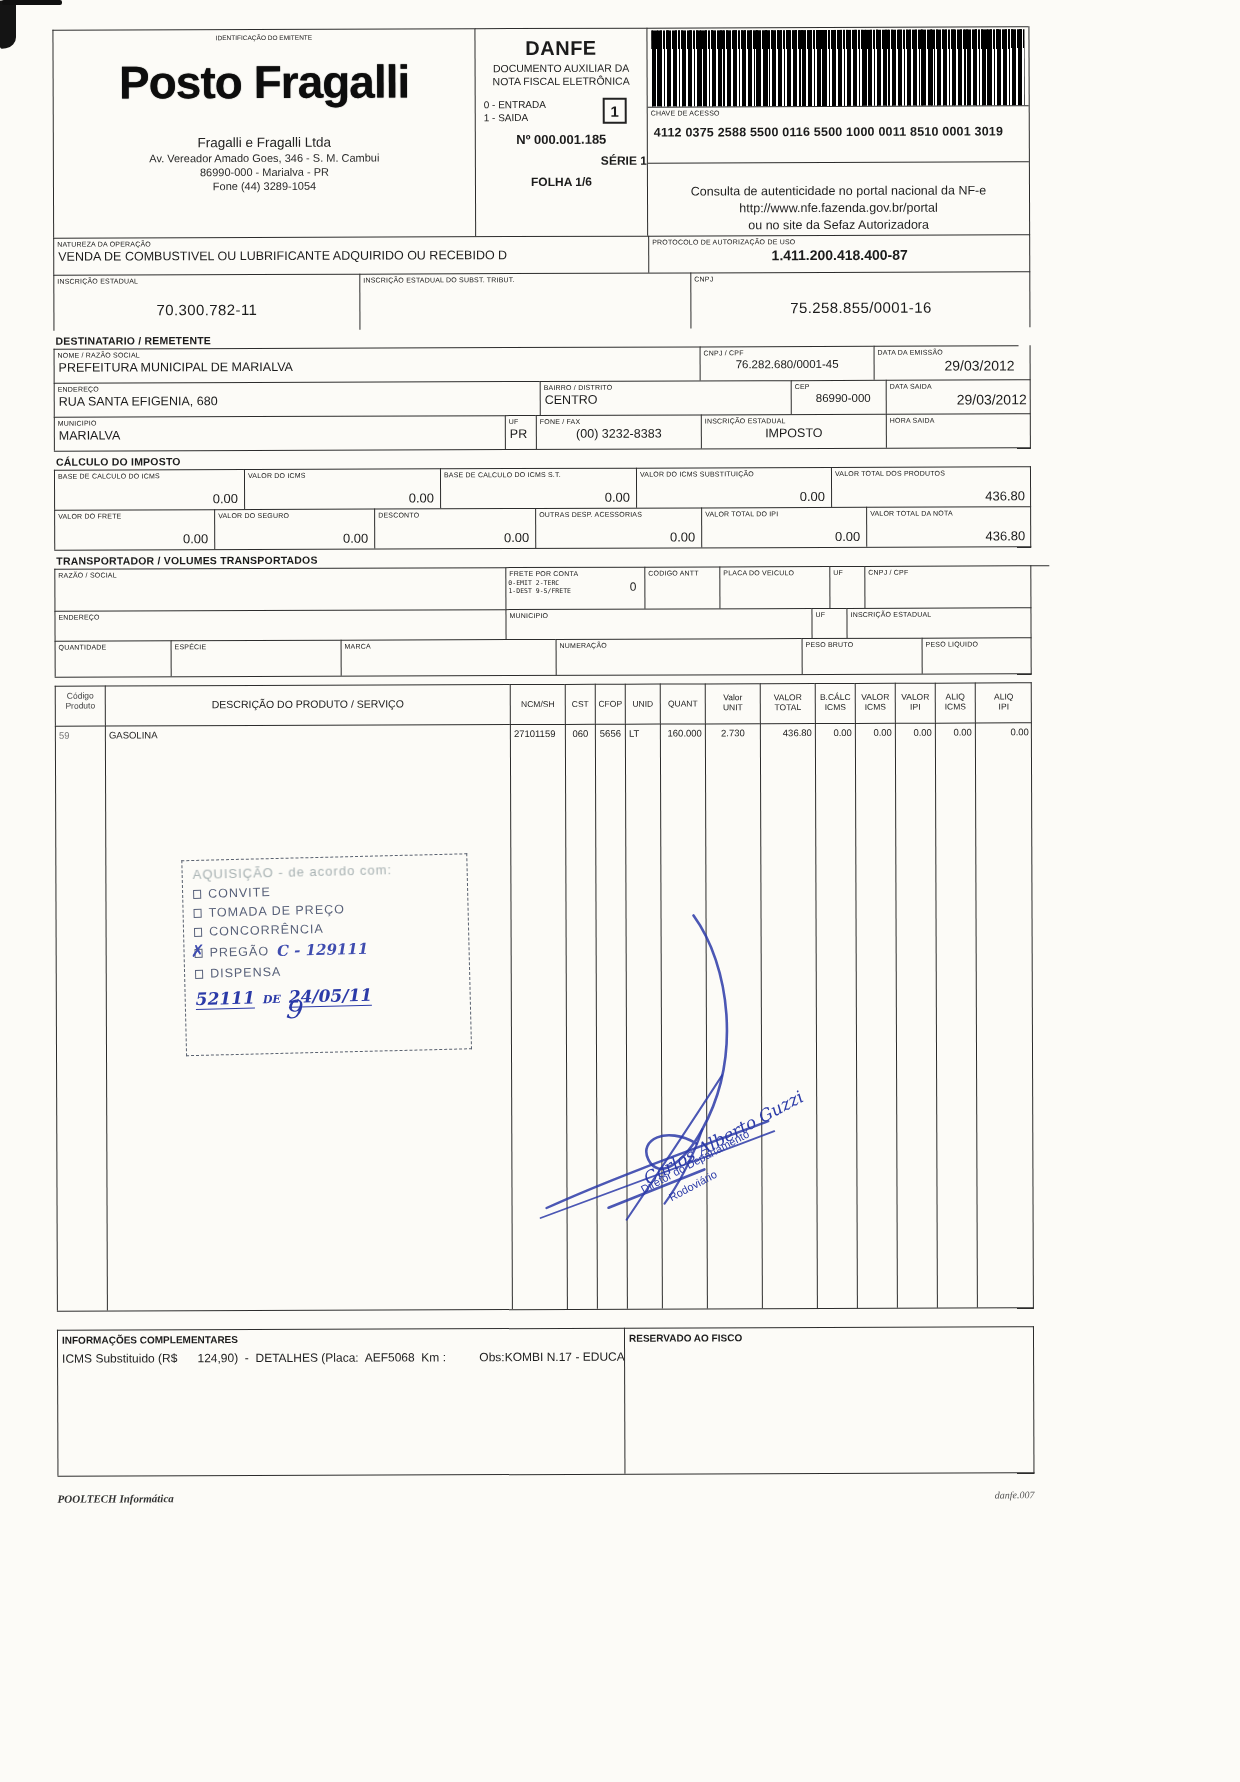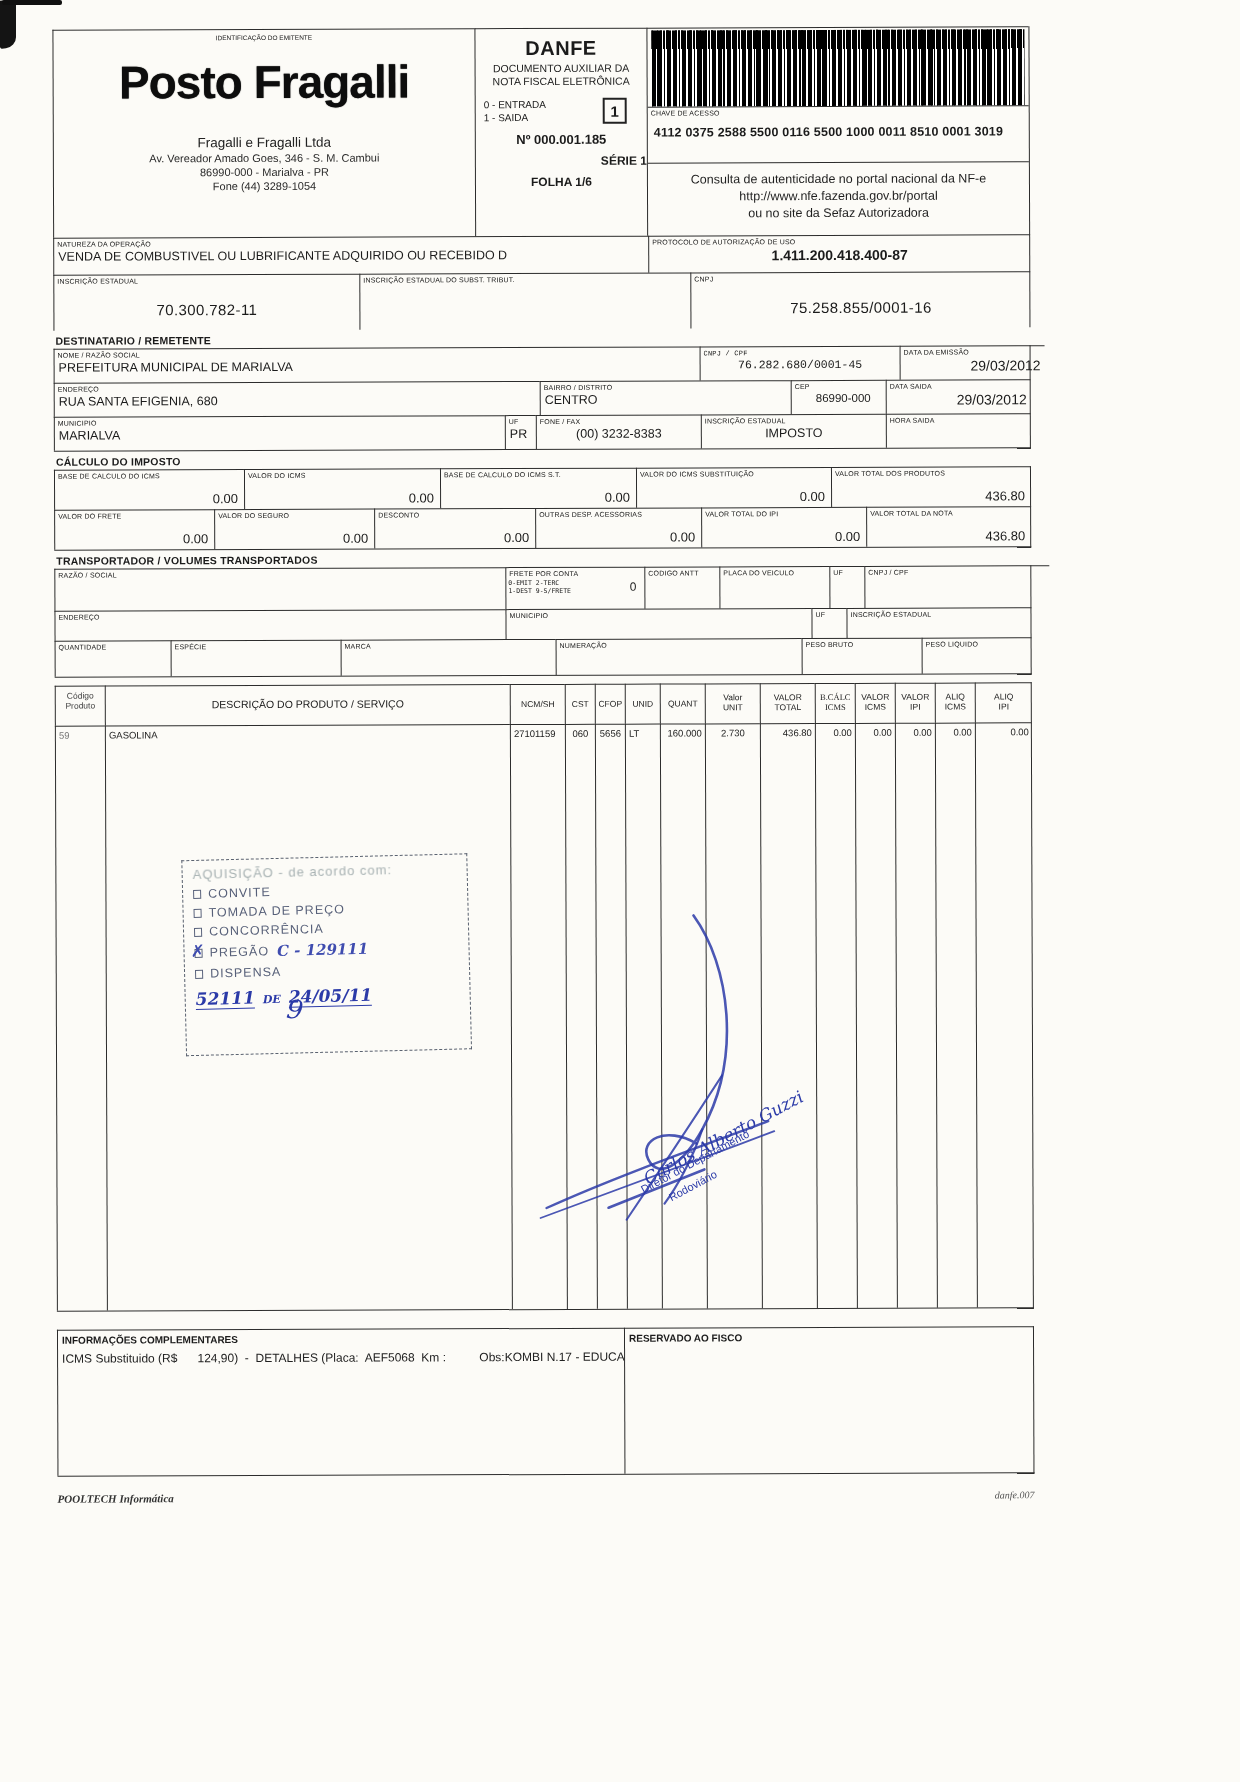--- a/index.html
+++ b/index.html
@@ -48,21 +48,21 @@
   .rightcol{width:383px;height:208px;display:flex;flex-direction:column;border-left:1px solid var(--ink);border-top:1px solid var(--ink);}
   .barcode{height:76px;background:#fff;margin:2px 4px 0 4px;
     background-image:
       repeating-linear-gradient(90deg,#000 0 1.5px,transparent 1.5px 3px),
       repeating-linear-gradient(90deg,#000 0 3px,transparent 3px 7.5px),
       repeating-linear-gradient(90deg,transparent 0 5px,#000 5px 6.5px,transparent 6.5px 11px);
   }
   .chavebox{border-top:1px solid var(--ink);height:56px;}
   .chave-val{font-size:12.5px;font-weight:bold;padding:8px 4px 0 6px;letter-spacing:.2px;}
   .consultabox{border-top:1px solid var(--ink);flex:1;}
-  .consulta{font-size:12.5px;text-align:center;line-height:1.35;padding-top:8px;color:#1e1e1e;}
+  .consulta{font-size:12.5px;text-align:center;line-height:1.35;color:#1e1e1e;margin-top:20px;}
   
   .th{font-size:8.5px;text-align:center;padding-top:4px;white-space:pre-line;line-height:1.2;}
   .th-desc{font-size:10.5px;padding-top:12px;}
   .bcell{height:585px;}
   .rowval{font-size:9.5px;padding:3px 3px;}
   .r{text-align:right;}
   .c{text-align:center;}
   
   .stamp{position:absolute;left:128px;top:828px;width:286px;height:196px;border:1px dashed #5a6270;padding:6px 10px;transform:rotate(-1.2deg);color:var(--stamp);}
   .stamp-header{font-size:13px;color:rgba(95,115,120,.55);letter-spacing:1px;filter:blur(.3px);white-space:nowrap;}
@@ -161,21 +161,21 @@
     </div>
   </div>
 
   <div class="band">DESTINATARIO / REMETENTE</div>
 
   <div class="frow">
     <div class="cell" style="width:646px;height:34px;">
       <div class="tiny">NOME / RAZÃO SOCIAL</div>
       <div class="val">PREFEITURA MUNICIPAL DE MARIALVA</div>
     </div>
-    <div class="cell" style="width:200px;height:34px;font-family:Liberation Mono, monospace;">
+    <div class="cell" style="width:174px;height:34px;">
       <div class="tiny">CNPJ / CPF</div>
       <div class="val center" style="font-size:11.5px;">76.282.680/0001-45</div>
     </div>
     <div class="cell" style="width:145px;height:34px;">
       <div class="tiny">DATA DA EMISSÃO</div>
       <div class="val" style="font-size:14px;text-align:right;">29/03/2012</div>
     </div>
   </div>
 
   <div class="frow">
@@ -345,21 +345,21 @@
     <div class="cell th th-desc" style="width:405px;height:40px;">DESCRIÇÃO DO PRODUTO / SERVIÇO</div>
     <div class="cell th" style="width:55px;height:40px;padding-top:14px;">NCM/SH</div>
     <div class="cell th" style="width:30px;height:40px;padding-top:14px;">CST</div>
     <div class="cell th" style="width:30px;height:40px;padding-top:14px;">CFOP</div>
     <div class="cell th" style="width:35px;height:40px;padding-top:14px;">UNID</div>
     <div class="cell th" style="width:45px;height:40px;padding-top:14px;">QUANT</div>
     <div class="cell th" style="width:55px;height:40px;padding-top:8px;">Valor
 UNIT</div>
     <div class="cell th" style="width:55px;height:40px;padding-top:8px;">VALOR
 TOTAL</div>
-    <div class="cell th" style="width:40px;height:40px;padding-top:8px;font-family:Liberation Serif, serif;">B.CÁLC
+    <div class="cell th" style="width:40px;height:40px;padding-top:8px;">B.CÁLC
 ICMS</div>
     <div class="cell th" style="width:40px;height:40px;padding-top:8px;">VALOR
 ICMS</div>
     <div class="cell th" style="width:40px;height:40px;padding-top:8px;">VALOR
 IPI</div>
     <div class="cell th" style="width:40px;height:40px;padding-top:8px;">ALIQ
 ICMS</div>
     <div class="cell th" style="width:57px;height:40px;padding-top:8px;">ALIQ
 IPI</div>
   </div>

